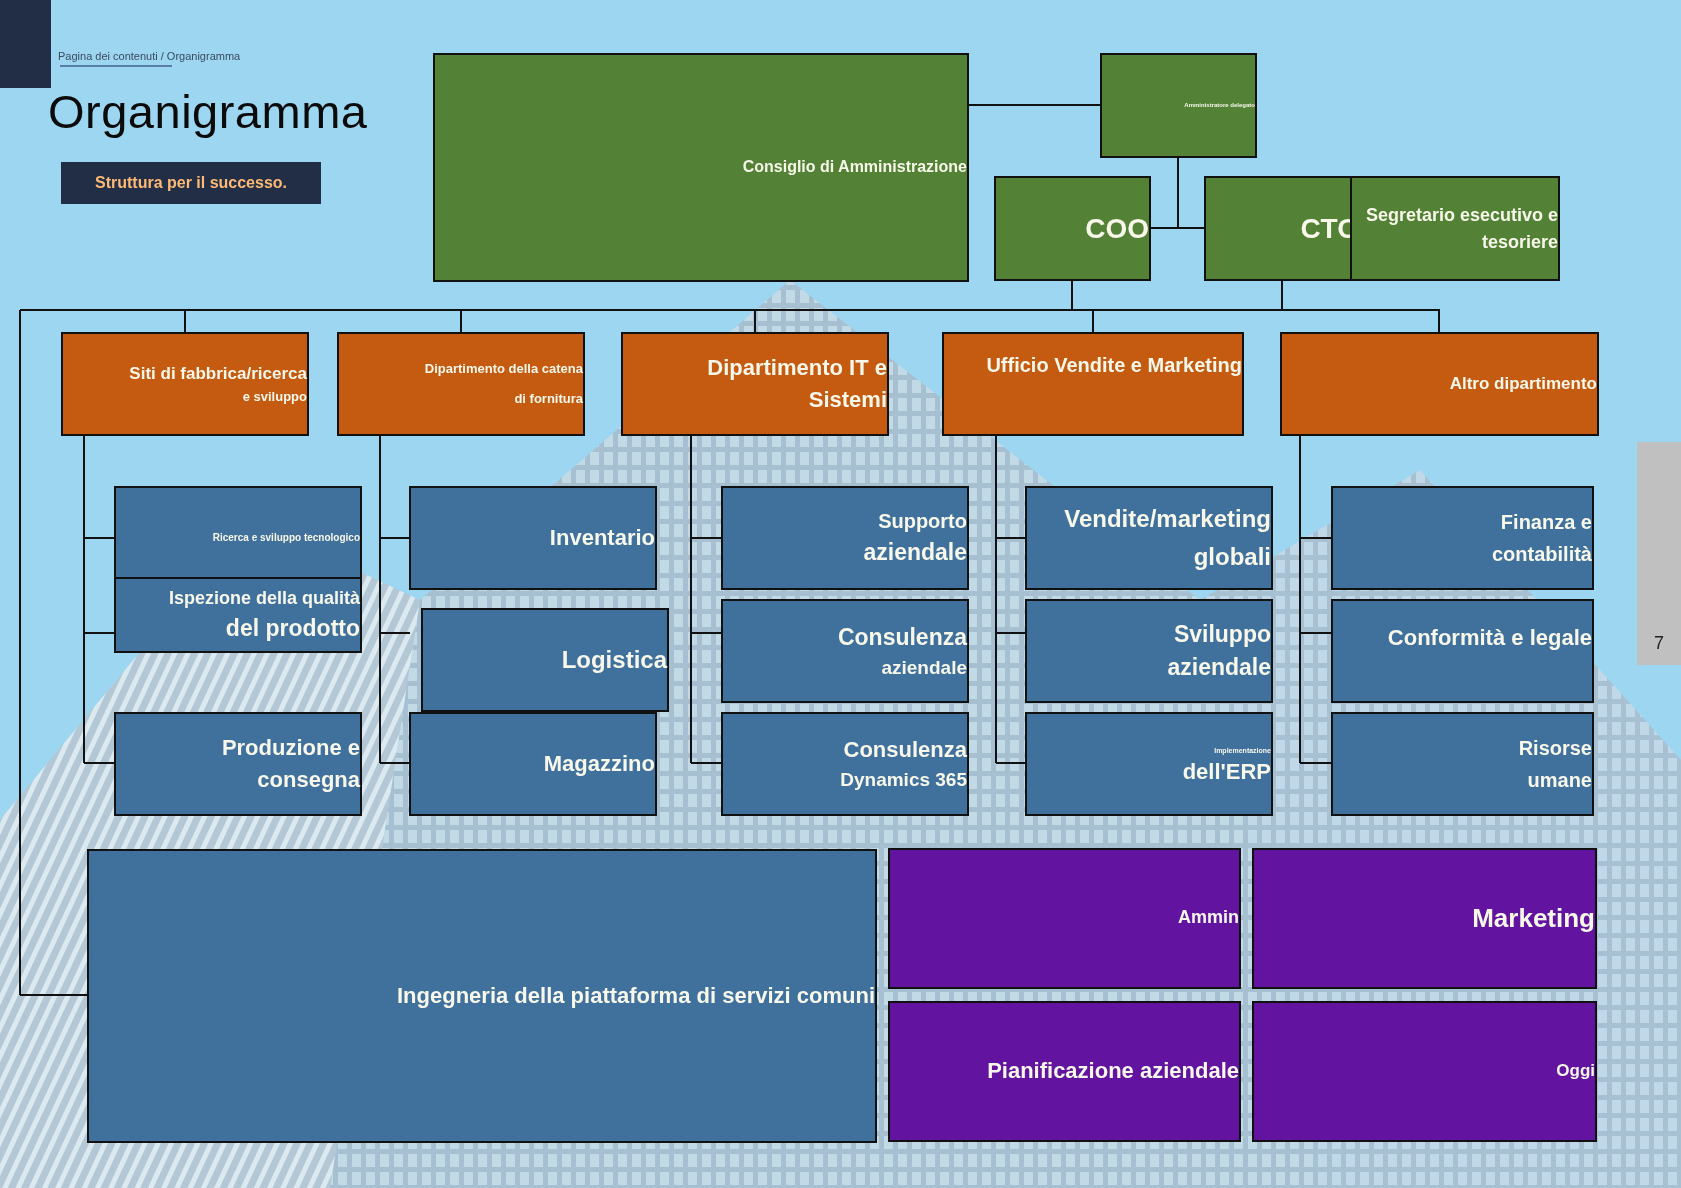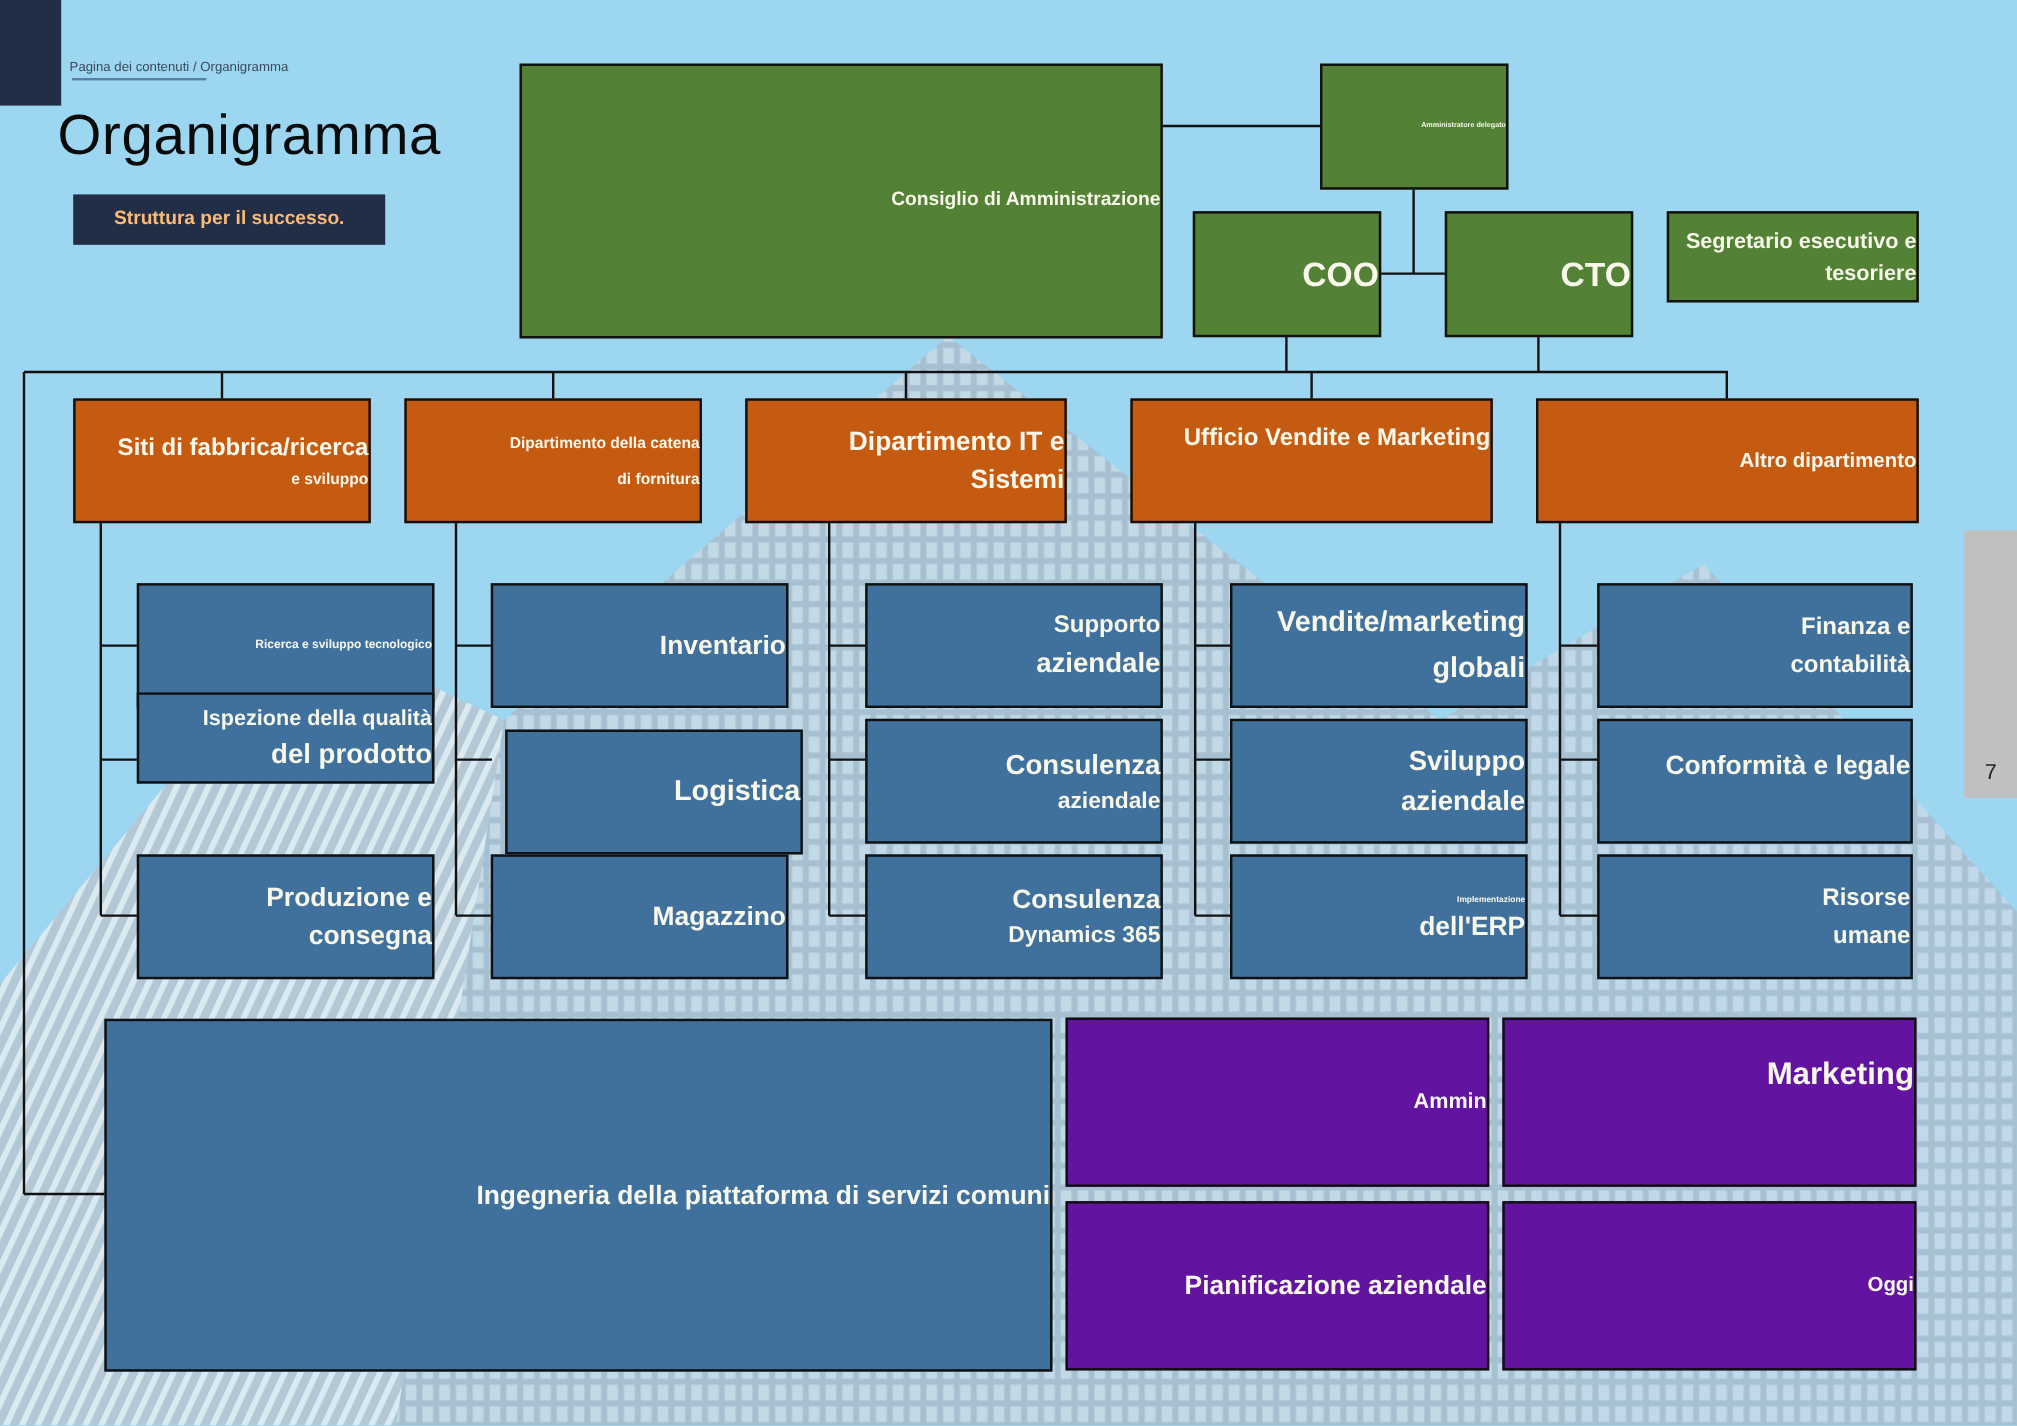--- a/index.html
+++ b/index.html
@@ -90,27 +90,27 @@
 </div>
 <div class="box green" style="left:1100px;top:53px;width:157px;height:105px;font-size:6px;">
   <span>Amministratore delegato</span>
 </div>
 <div class="box green" style="left:994px;top:176px;width:157px;height:105px;font-size:28px;">
   <span>COO</span>
 </div>
 <div class="box green" style="left:1204px;top:176px;width:157px;height:105px;font-size:28px;">
   <span>CTO</span>
 </div>
-<div class="box green" style="left:1389px;top:176px;width:210px;height:76px;font-size:18px;line-height:1.45;">
+<div class="box green" style="left:1350px;top:176px;width:210px;height:105px;font-size:18px;line-height:1.45;">
   <span>Segretario esecutivo e</span>
   <span>tesoriere</span>
 </div>
 
 <div class="box orange" style="left:61px;top:332px;width:248px;height:104px;">
-  <span style="font-size:20px;">Siti di fabbrica/ricerca</span>
+  <span style="font-size:17px;">Siti di fabbrica/ricerca</span>
   <span style="font-size:13px;">e sviluppo</span>
 </div>
 <div class="box orange" style="left:337px;top:332px;width:248px;height:104px;font-size:13px;line-height:2.3;">
   <span>Dipartimento della catena</span>
   <span>di fornitura</span>
 </div>
 <div class="box orange" style="left:621px;top:332px;width:268px;height:104px;font-size:22px;line-height:1.45;">
   <span>Dipartimento IT e</span>
   <span>Sistemi</span>
 </div>
@@ -181,21 +181,21 @@
   <span>umane</span>
 </div>
 
 <div class="box blue" style="left:87px;top:849px;width:790px;height:294px;font-size:22px;justify-content:flex-start;padding-top:128px;">
   <span>Ingegneria della piattaforma di servizi comuni</span>
 </div>
 
 <div class="box purple" style="left:888px;top:848px;width:353px;height:141px;font-size:18px;justify-content:flex-start;padding-top:54px;">
   <span>Ammin</span>
 </div>
-<div class="box purple" style="left:1252px;top:848px;width:345px;height:141px;font-size:26px;justify-content:flex-start;padding-top:24px;">
+<div class="box purple" style="left:1252px;top:848px;width:345px;height:141px;font-size:26px;justify-content:flex-start;padding-top:48px;">
   <span>Marketing</span>
 </div>
 <div class="box purple" style="left:888px;top:1001px;width:353px;height:141px;font-size:22px;">
   <span>Pianificazione aziendale</span>
 </div>
 <div class="box purple" style="left:1252px;top:1001px;width:345px;height:141px;font-size:17px;">
   <span>Oggi</span>
 </div>
 
 <div class="page-tab"></div>

